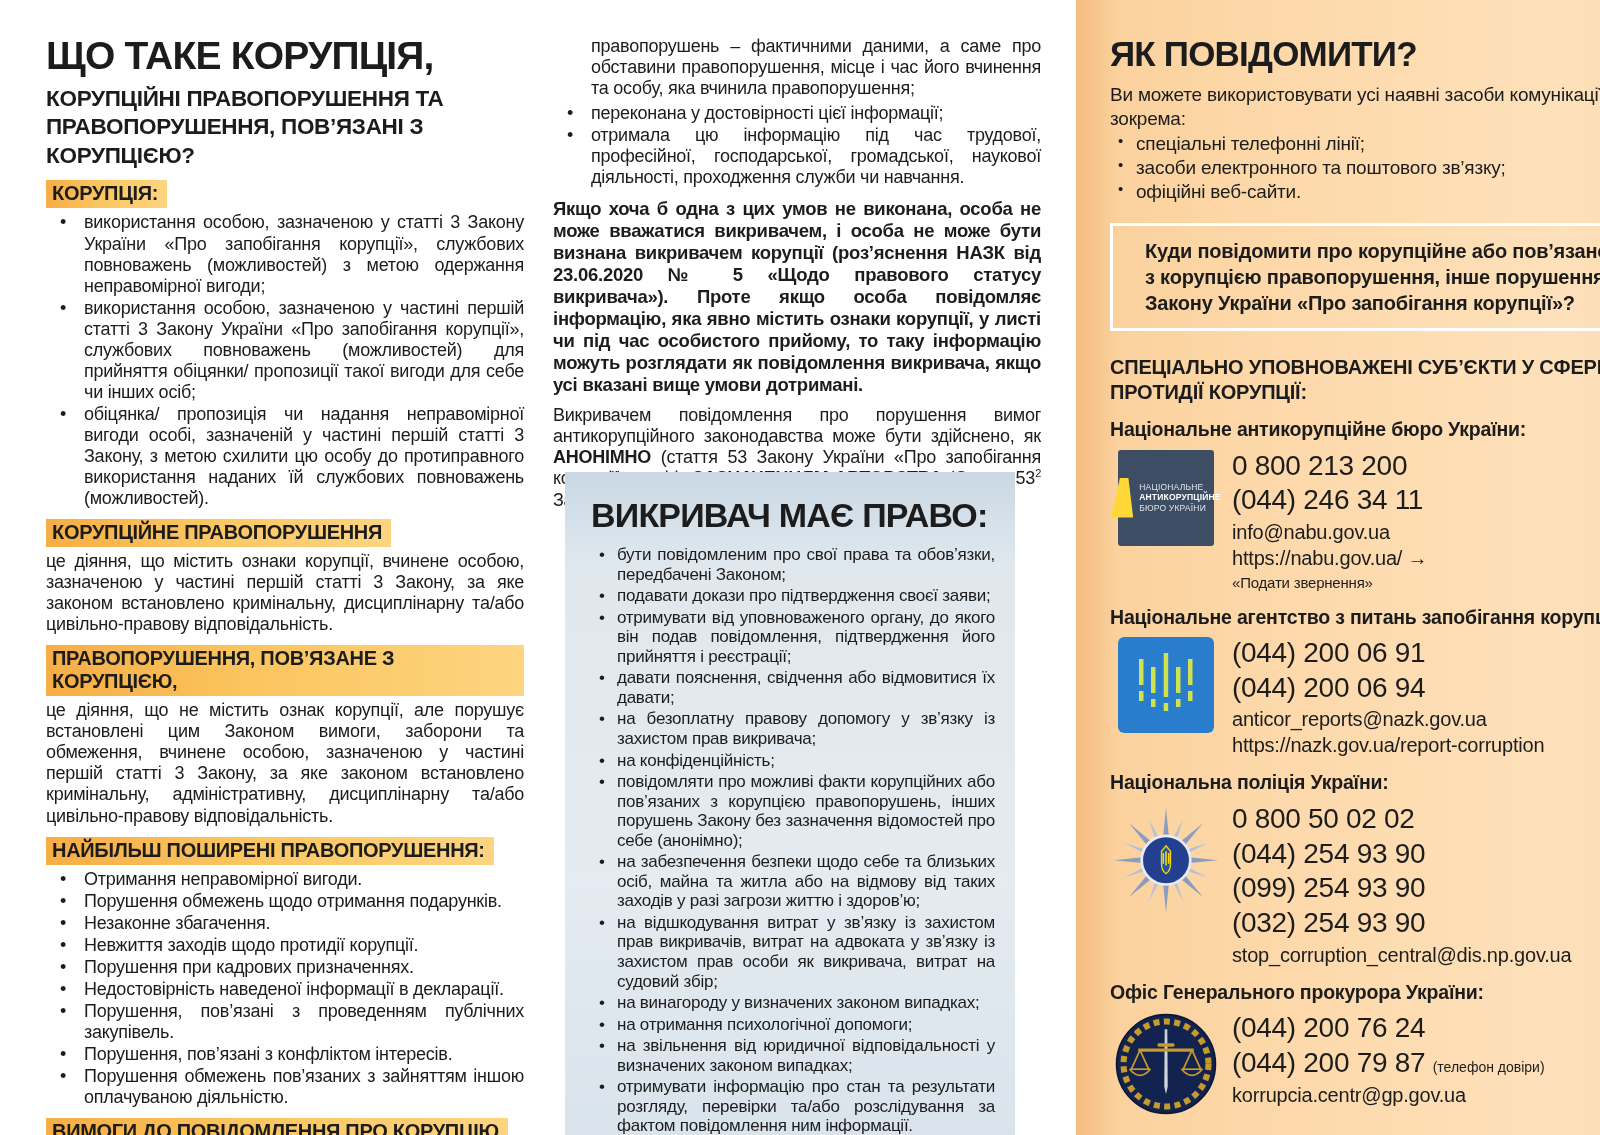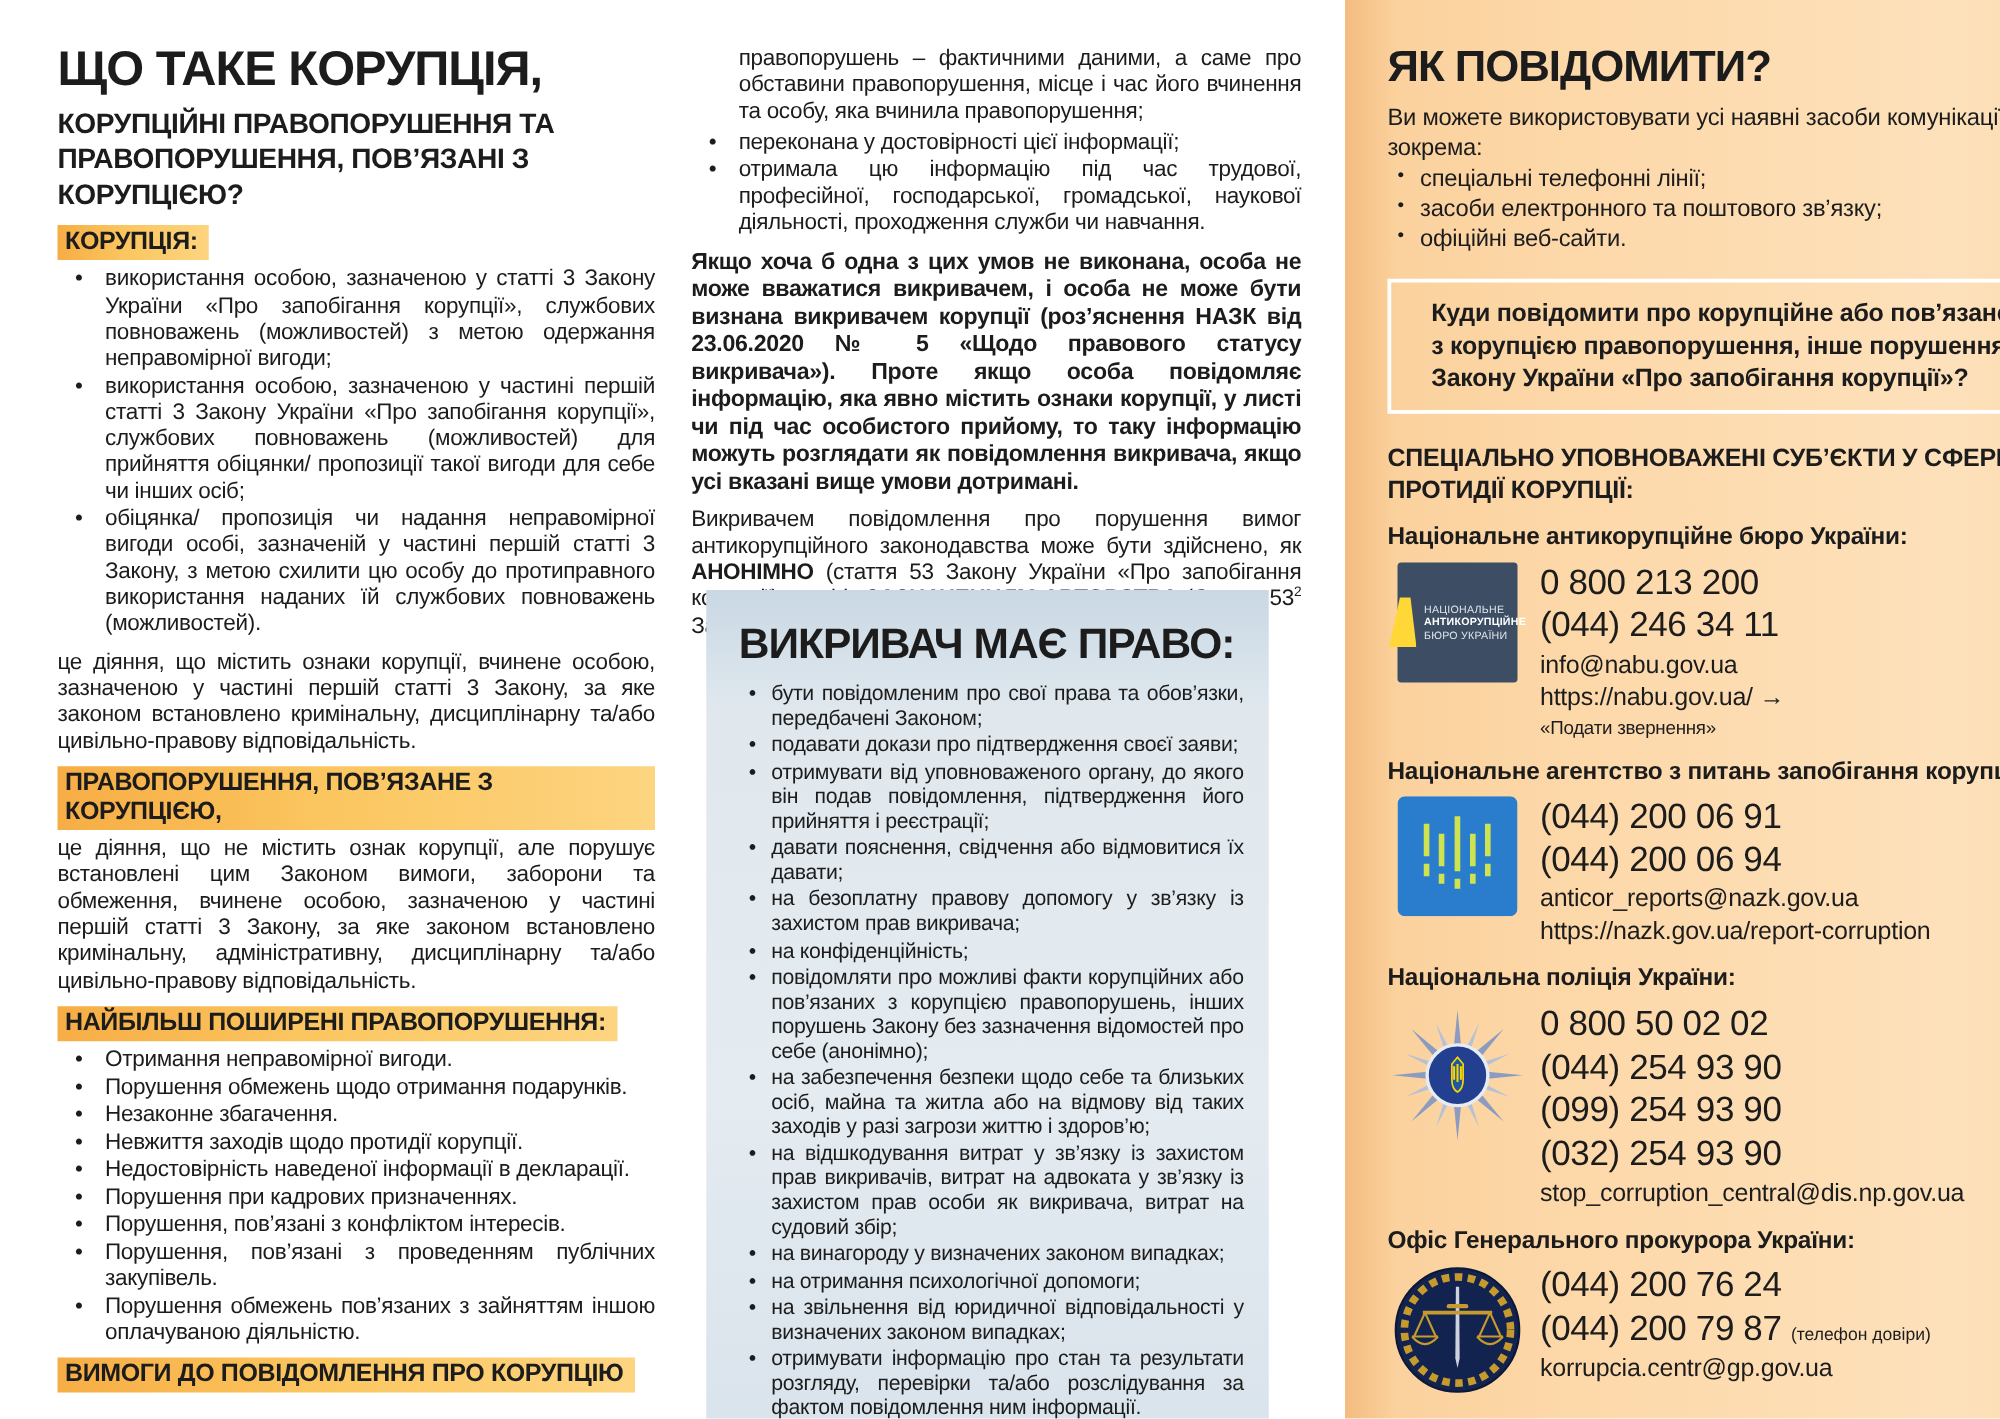--- a/index.html
+++ b/index.html
@@ -79,39 +79,40 @@
     <div class="sec">
       <span class="hl">КОРУПЦІЯ:</span>
       <ul class="b">
           <li>використання особою, зазначеною у статті 3 Закону України «Про запобігання корупції», службових повноважень (можливостей) з метою одержання неправомірної вигоди;</li>
           <li>використання особою, зазначеною у частині першій статті 3 Закону України «Про запобігання корупції», службових повноважень (можливостей) для прийняття обіцянки/ пропозиції такої вигоди для себе чи інших осіб;</li>
           <li>обіцянка/ пропозиція чи надання неправомірної вигоди особі, зазначеній у частині першій статті 3 Закону, з метою схилити цю особу до протиправного використання наданих їй службових повноважень (можливостей).</li>
         </ul>
     </div>
 
     <div class="sec">
+      <span class="hl">КОРУПЦІЙНЕ ПРАВОПОРУШЕННЯ</span>
       <p class="body">це діяння, що містить ознаки корупції, вчинене особою, зазначеною у частині першій статті 3 Закону, за яке законом встановлено кримінальну, дисциплінарну та/або цивільно-правову відповідальність.</p>
     </div>
 
     <div class="sec">
       <span class="hl">ПРАВОПОРУШЕННЯ, ПОВ’ЯЗАНЕ З КОРУПЦІЄЮ,</span>
       <p class="body">це діяння, що не містить ознак корупції, але порушує встановлені цим Законом вимоги, заборони та обмеження, вчинене особою, зазначеною у частині першій статті 3 Закону, за яке законом встановлено кримінальну, адміністративну, дисциплінарну та/або цивільно-правову відповідальність.</p>
     </div>
 
     <div class="sec">
       <span class="hl">НАЙБІЛЬШ ПОШИРЕНІ ПРАВОПОРУШЕННЯ:</span>
       <ul class="b">
           <li>Отримання неправомірної вигоди.</li>
           <li>Порушення обмежень щодо отримання подарунків.</li>
           <li>Незаконне збагачення.</li>
           <li>Невжиття заходів щодо протидії корупції.</li>
+          <li>Порушення при кадрових призначеннях.</li>
           <li>Недостовірність наведеної інформації в декларації.</li>
-          <li>Порушення при кадрових призначеннях.</li>
+          <li>Порушення, пов’язані з проведенням публічних закупівель.</li>
           <li>Порушення, пов’язані з конфліктом інтересів.</li>
-          <li>Порушення, пов’язані з проведенням публічних закупівель.</li>
           <li>Порушення обмежень пов’язаних з зайняттям іншою оплачуваною діяльністю.</li>
         </ul>
     </div>
 
     <div class="sec">
       <span class="hl">ВИМОГИ ДО ПОВІДОМЛЕННЯ ПРО КОРУПЦІЮ</span>
       
     </div>
 
   </section>

